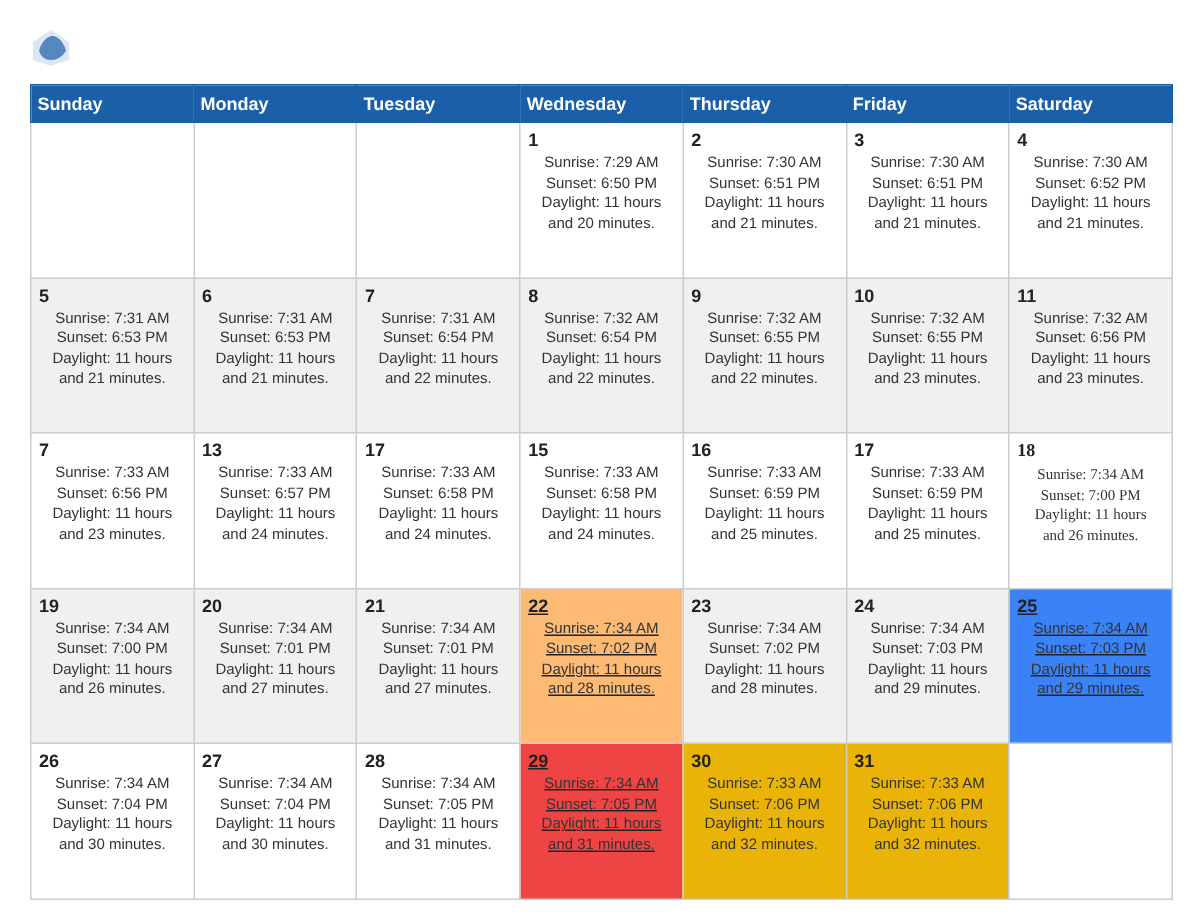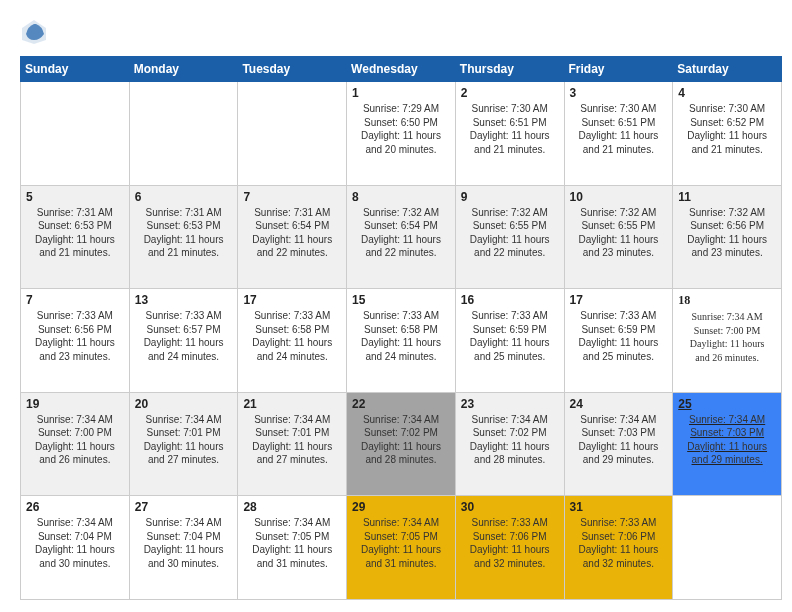--- a/index.html
+++ b/index.html
@@ -283,21 +283,21 @@
 Daylight: 11 hours
 and 27 minutes.</div>
           </td>
           <td style="background: rgb(240, 240, 240);">
             <span class="day-num">21</span>
             <div class="day-info" style="white-space: pre-line;">Sunrise: 7:34 AM
 Sunset: 7:01 PM
 Daylight: 11 hours
 and 27 minutes.</div>
           </td>
-          <td style="background: #a3a3a3;">
+          <td style="background: #fdba74; text-decoration: underline;">
             <span class="day-num">22</span>
             <div class="day-info" style="white-space: pre-line;">Sunrise: 7:34 AM
 Sunset: 7:02 PM
 Daylight: 11 hours
 and 28 minutes.</div>
           </td>
           <td style="background: rgb(240, 240, 240);">
             <span class="day-num">23</span>
             <div class="day-info" style="white-space: pre-line;">Sunrise: 7:34 AM
 Sunset: 7:02 PM
@@ -334,21 +334,21 @@
 Daylight: 11 hours
 and 30 minutes.</div>
           </td>
           <td style="background: rgb(255, 255, 255);">
             <span class="day-num">28</span>
             <div class="day-info" style="white-space: pre-line;">Sunrise: 7:34 AM
 Sunset: 7:05 PM
 Daylight: 11 hours
 and 31 minutes.</div>
           </td>
-          <td style="background: #eab308;">
+          <td style="background: #ef4444; text-decoration: underline;">
             <span class="day-num">29</span>
             <div class="day-info" style="white-space: pre-line;">Sunrise: 7:34 AM
 Sunset: 7:05 PM
 Daylight: 11 hours
 and 31 minutes.</div>
           </td>
           <td style="background: #eab308; margin-top: 16px;">
             <span class="day-num">30</span>
             <div class="day-info" style="white-space: pre-line;">Sunrise: 7:33 AM
 Sunset: 7:06 PM

